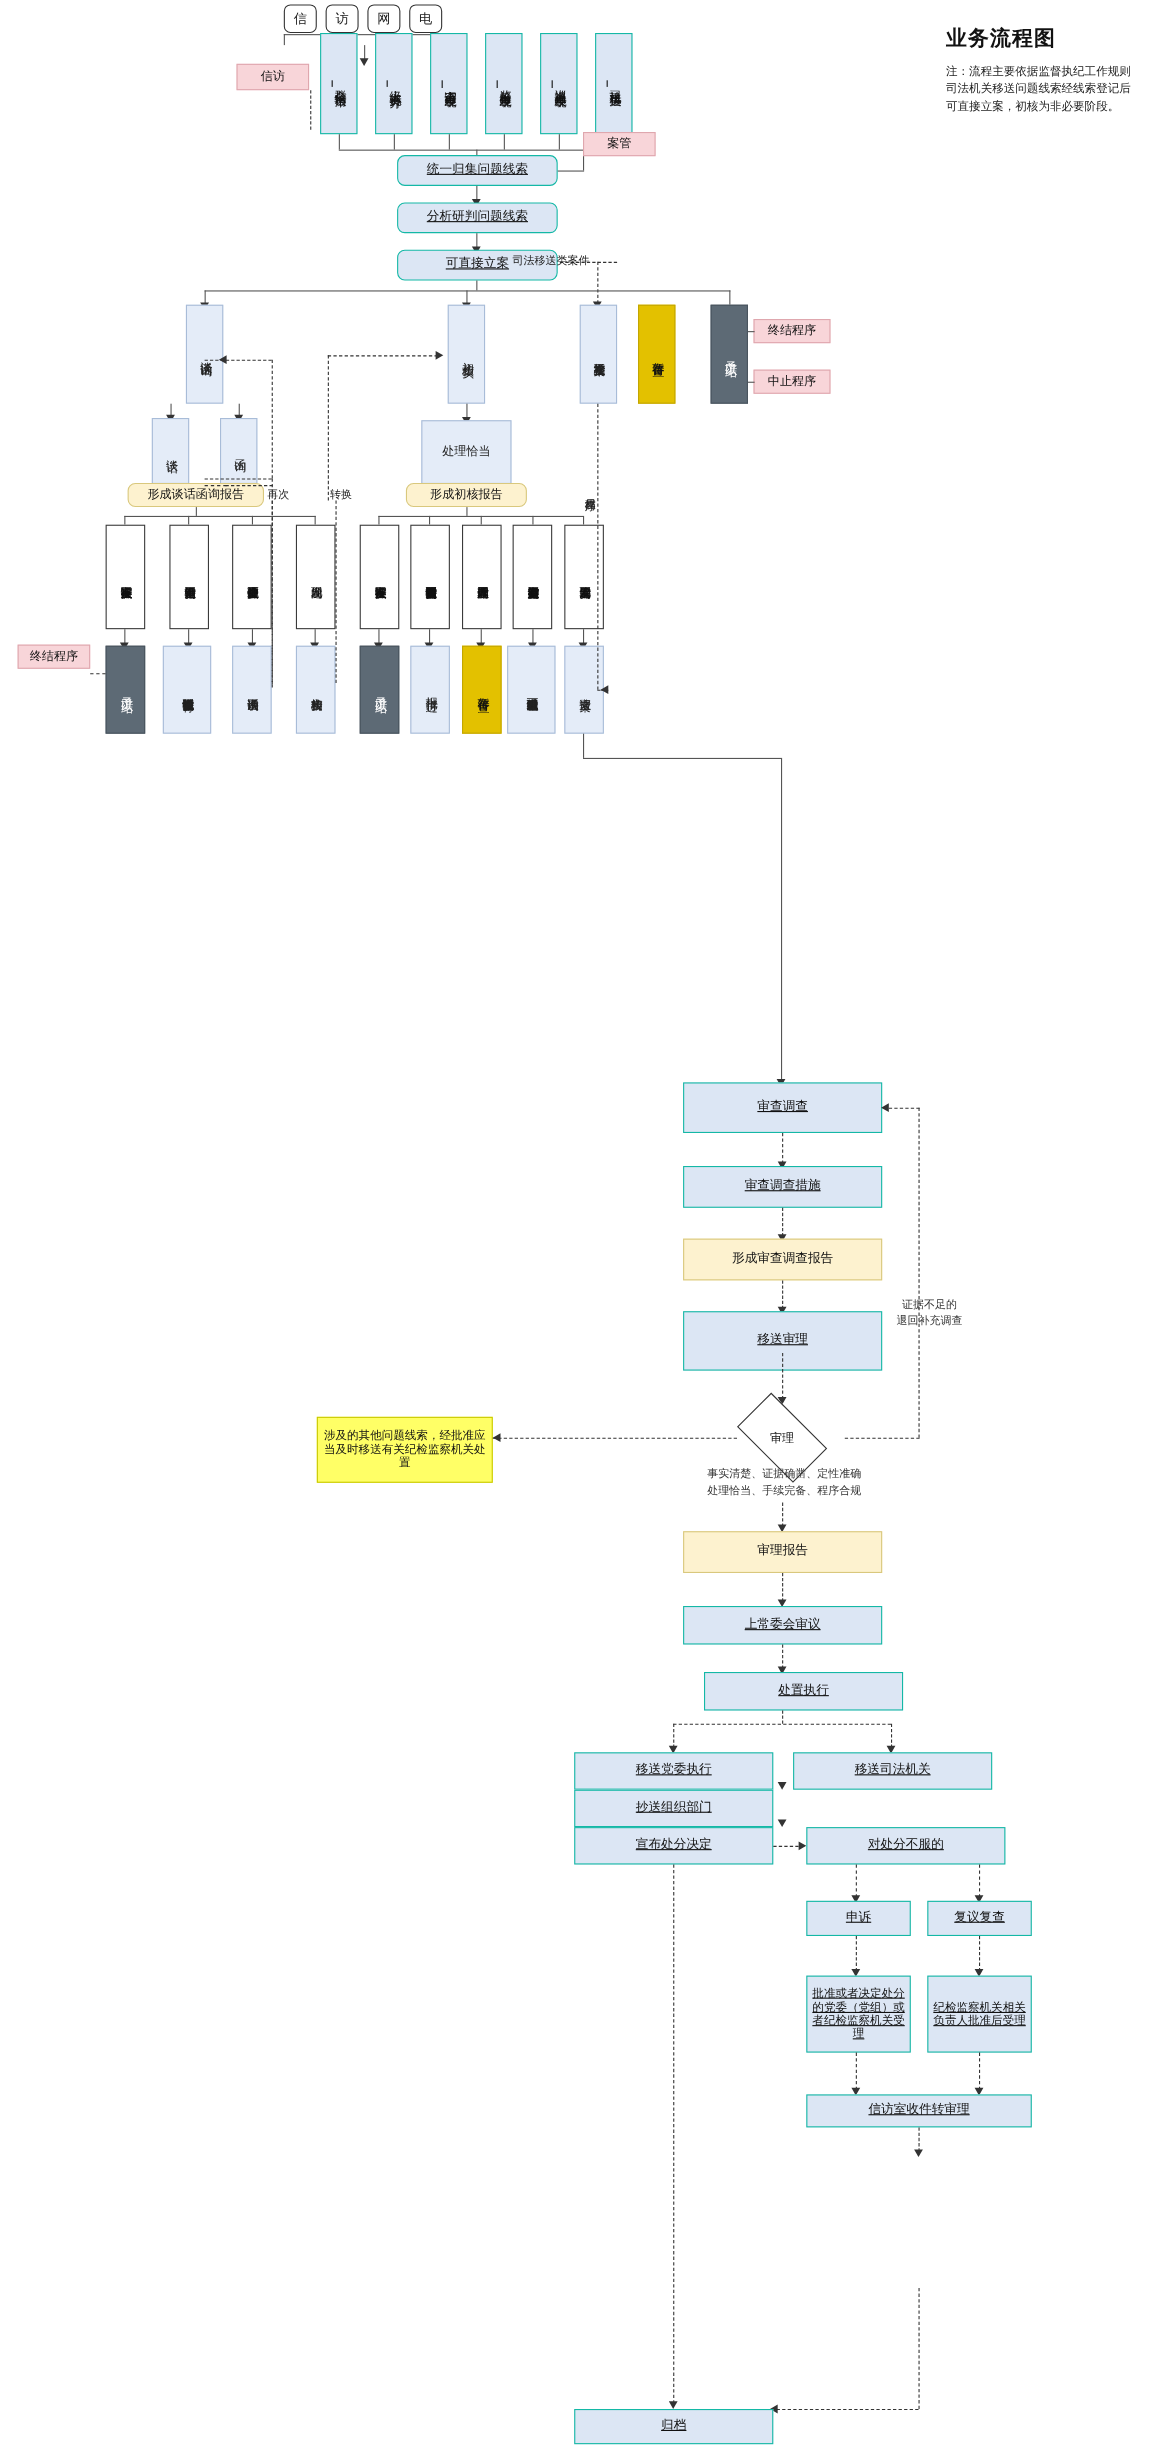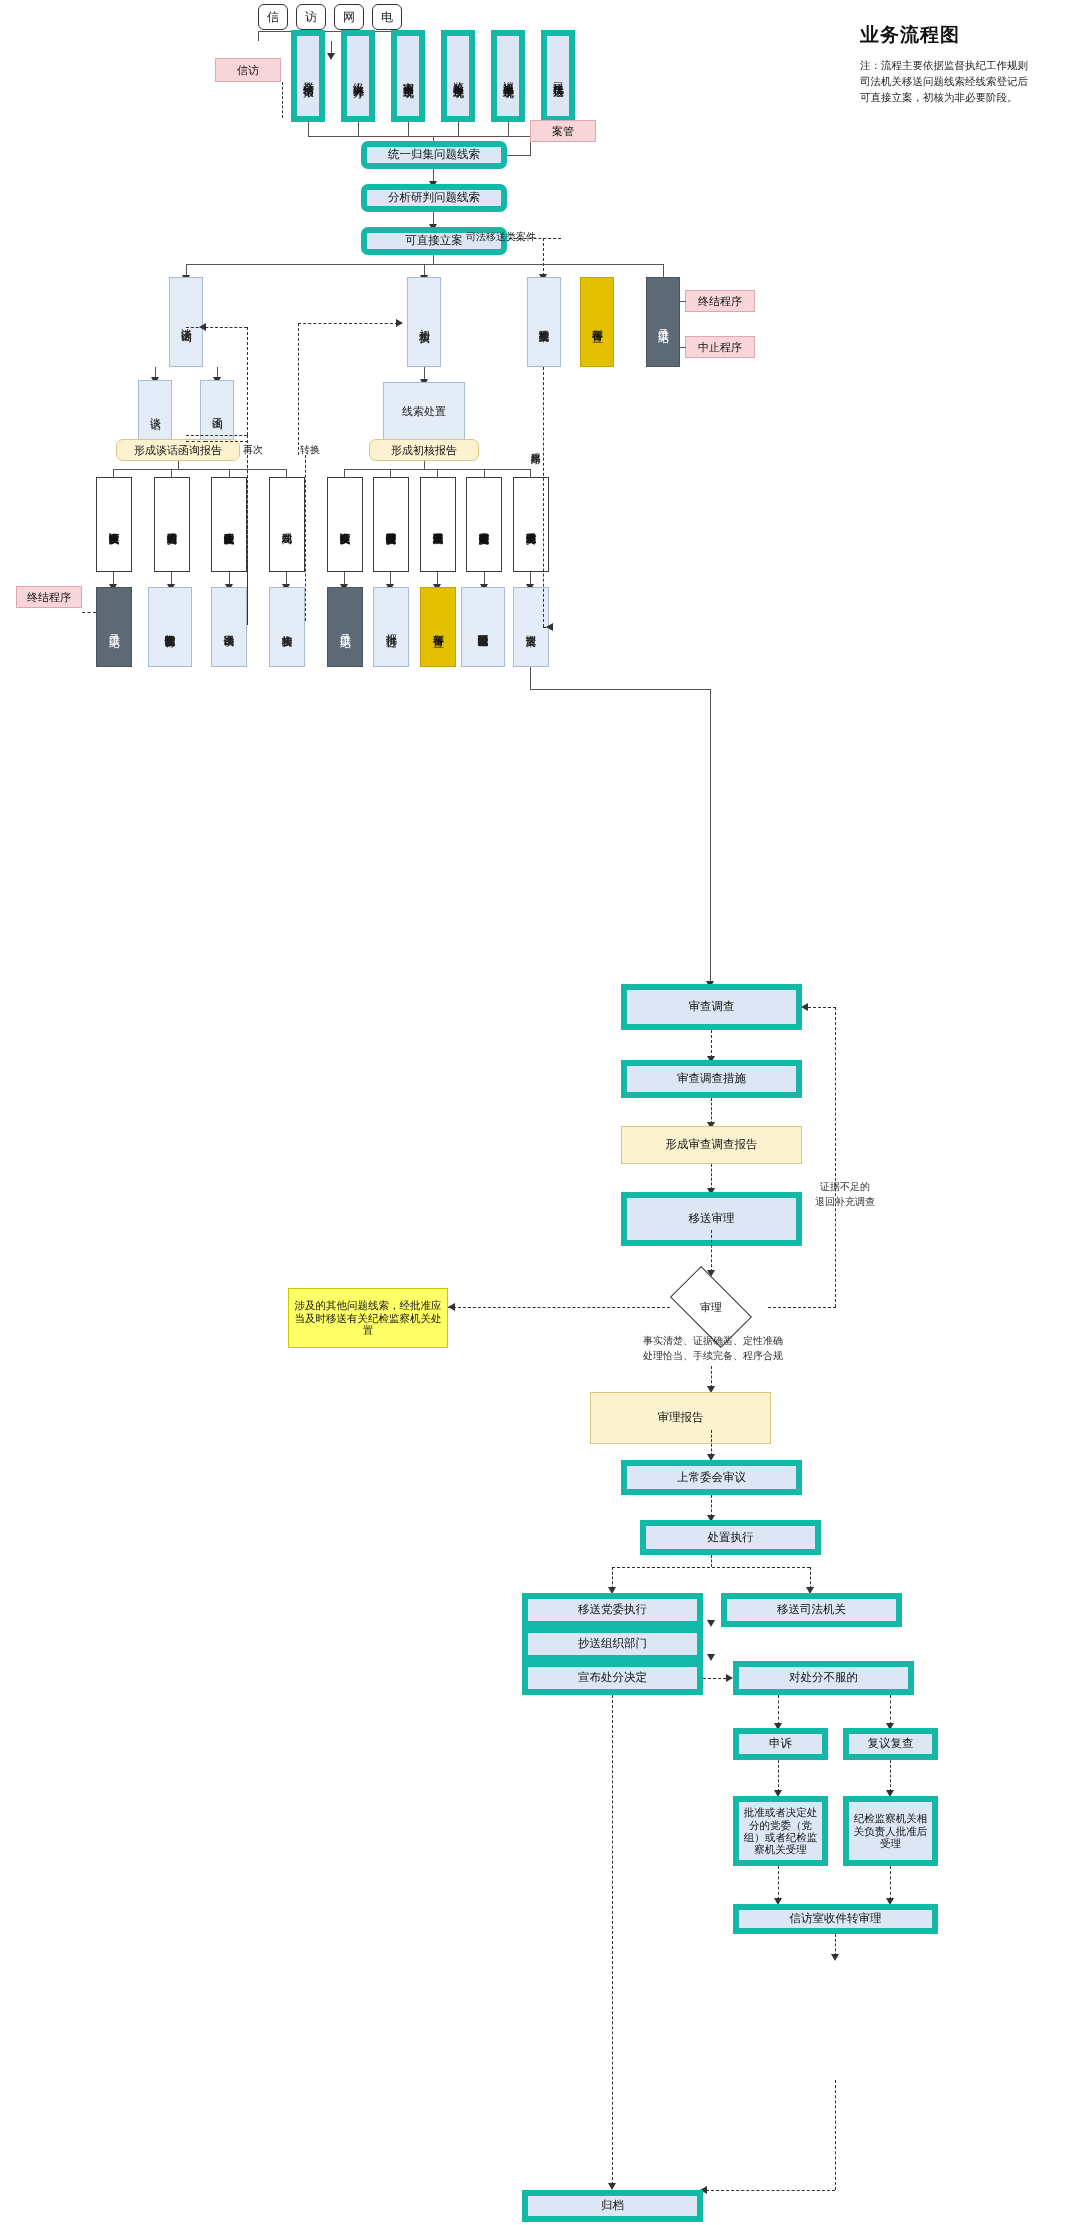--- a/index.html
+++ b/index.html
@@ -1,21 +1,21 @@
 <!DOCTYPE html>
 <html><head>
 <meta charset="utf-8">
 <style>
   html,body{margin:0;padding:0;background:#ffffff;}
   body{font-family:"Liberation Sans","DejaVu Sans",sans-serif;color:#1a1a1a;}
   #canvas{position:relative;width:1066px;height:2225px;overflow:hidden;background:#fff;}
 
   
   .node{position:absolute;box-sizing:border-box;display:flex;align-items:center;justify-content:center;text-align:center;line-height:1.18;}
-  .blue{background:#dce6f4;border:6px solid #14b8a6;color:#111;}
+  .blue{background:#dce6f4;border:1px solid #14b8a6;color:#111;text-decoration:underline;}
   .blue-lite{background:#e4ecf8;border:1px solid #a8bcd8;color:#222;}
   .white{background:#ffffff;border:1px solid #3a3a3a;color:#111;}
   .gray{background:#5d6a75;border:1px solid #49545e;color:#ffffff;}
   .gold{background:#e3c100;border:1px solid #c3a600;color:#111;}
   .cream{background:#fdf2cf;border:1px solid #d9c87d;color:#111;}
   .yellow{background:#ffff66;border:1px solid #c9c900;color:#111;}
   .pink{background:#f8d5d9;border:1px solid #dfa7ae;color:#111;}
   .rounded{border-radius:7px;}
 
   .vert{writing-mode:vertical-rl;text-orientation:upright;letter-spacing:1px;}
@@ -173,21 +173,21 @@
 
   <div class="lbl" style="left:300px;top:443px;">转换</div>
   <div class="dash-v" style="left:305px;top:455px;height:166px;"></div>
   <div class="dash-h" style="left:305px;top:621px;width:0;"></div>
   <div class="dash-h" style="left:298px;top:323px;width:100px;"></div>
   <div class="dash-v" style="left:298px;top:323px;height:132px;"></div>
   <div class="arw arw-r" style="left:396px;top:319px;"></div>
 
   <div class="sol-v" style="left:424px;top:367px;height:14px;"></div>
   <div class="arw arw-d" style="left:420px;top:379px;"></div>
-  <div class="node blue-lite" style="left:383px;top:382px;width:82px;height:58px;font-size:11px;">线索处置</div>
+  <div class="node blue-lite" style="left:383px;top:382px;width:82px;height:58px;font-size:11px;">处理恰当</div>
   <div class="sol-v" style="left:424px;top:440px;height:10px;"></div>
   <div class="node cream rounded" style="left:369px;top:439px;width:110px;height:22px;font-size:11px;">形成初核报告</div>
 
   <div class="sol-v" style="left:424px;top:461px;height:8px;"></div>
   <div class="sol-h" style="left:344px;top:469px;width:186px;"></div>
   <div class="sol-v" style="left:344px;top:469px;height:8px;"></div>
   <div class="sol-v" style="left:390px;top:469px;height:8px;"></div>
   <div class="sol-v" style="left:437px;top:469px;height:8px;"></div>
   <div class="sol-v" style="left:484px;top:469px;height:8px;"></div>
   <div class="sol-v" style="left:530px;top:469px;height:8px;"></div>
@@ -251,21 +251,21 @@
   </div>
 
   <div class="node yellow" style="left:288px;top:1288px;width:160px;height:60px;font-size:10.5px;padding:3px;">涉及的其他问题线索，经批准应当及时移送有关纪检监察机关处置</div>
   <div class="dash-h" style="left:448px;top:1307px;width:222px;"></div>
   <div class="arw arw-l" style="left:448px;top:1303px;"></div>
 
   <div class="note-multi" style="left:625px;top:1334px;width:176px;">事实清楚、证据确凿、定性准确
 处理恰当、手续完备、程序合规</div>
   <div class="dash-v" style="left:711px;top:1366px;height:22px;"></div>
   <div class="arw arw-d" style="left:707px;top:1386px;"></div>
-  <div class="node cream" style="left:590px;top:1392px;width:181px;height:52px;font-size:11.5px;">审理报告</div>
+  <div class="node cream" style="left:621px;top:1392px;width:181px;height:38px;font-size:11.5px;">审理报告</div>
   <div class="dash-v" style="left:711px;top:1430px;height:26px;"></div>
   <div class="arw arw-d" style="left:707px;top:1454px;"></div>
   <div class="node blue" style="left:621px;top:1460px;width:181px;height:35px;font-size:11.5px;">上常委会审议</div>
   <div class="dash-v" style="left:711px;top:1495px;height:22px;"></div>
   <div class="arw arw-d" style="left:707px;top:1515px;"></div>
   <div class="node blue" style="left:640px;top:1520px;width:181px;height:35px;font-size:11.5px;">处置执行</div>
 
   <div class="dash-v" style="left:711px;top:1555px;height:12px;"></div>
   <div class="dash-h" style="left:612px;top:1567px;width:198px;"></div>
   <div class="dash-v" style="left:612px;top:1567px;height:22px;"></div>

